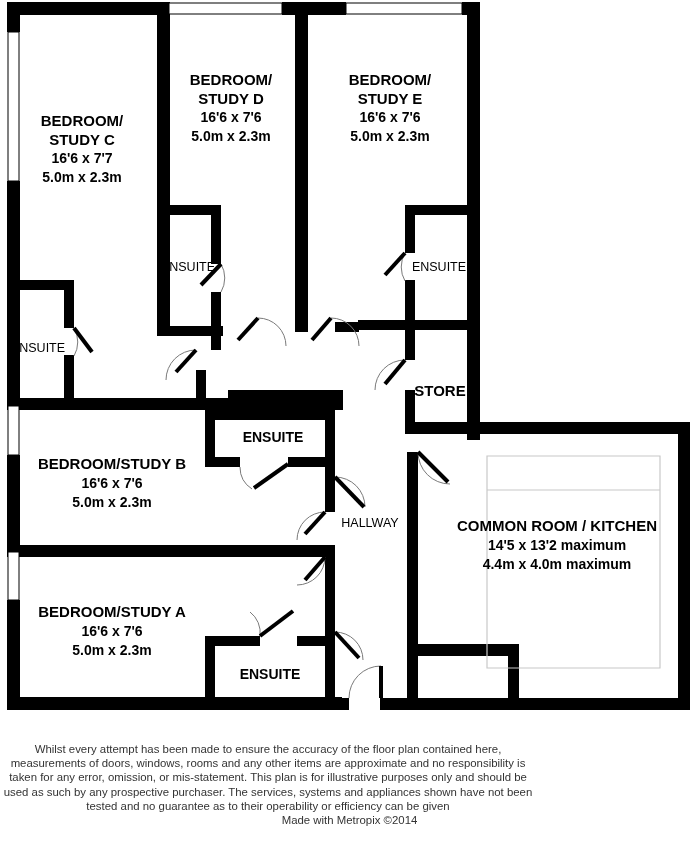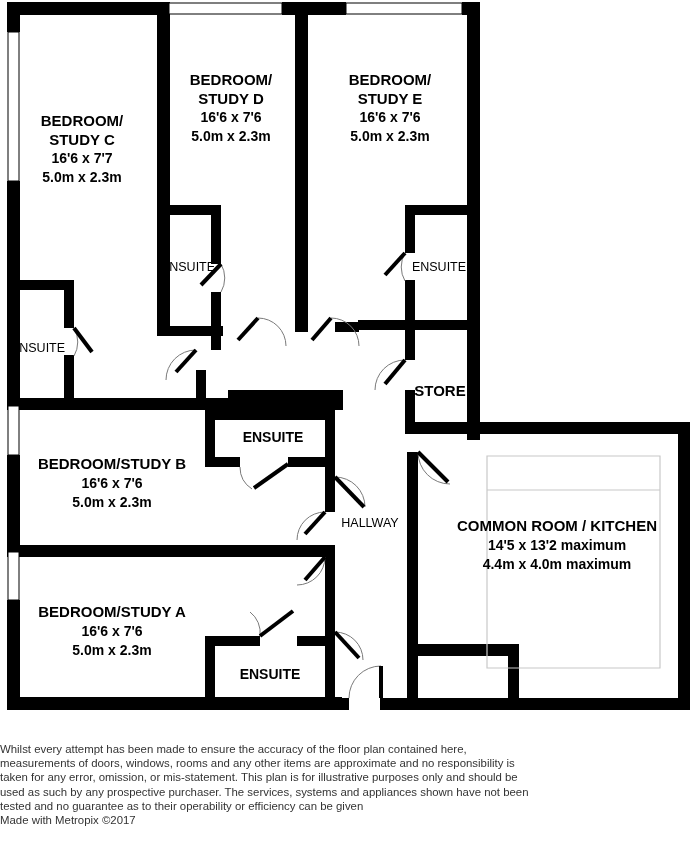--- a/index.html
+++ b/index.html
@@ -65,20 +65,21 @@
     font-size: 12.5px;
     fill: #000000;
     text-anchor: middle;
   }
 
   #footer {
     width: 699px;
     height: 117px;
     padding-top: 2px;
     box-sizing: border-box;
+    text-align: center;
   }
   #footer p {
     margin: 0;
     font-family: "Liberation Sans", sans-serif;
     font-size: 11.4px;
     line-height: 14.2px;
     color: #333333;
   }
   #disclaimer {
     width: 536px;
@@ -267,14 +268,14 @@
 
       <text class="store-label" x="440" y="396">STORE</text>
 
       <text class="hallway-label" x="370" y="527">HALLWAY</text>
     </g>
   </svg>
 </div>
 
 <div id="footer">
   <p id="disclaimer">Whilst every attempt has been made to ensure the accuracy of the floor plan contained here, measurements of doors, windows, rooms and any other items are approximate and no responsibility is taken for any error, omission, or mis-statement. This plan is for illustrative purposes only and should be used as such by any prospective purchaser. The services, systems and appliances shown have not been tested and no guarantee as to their operability or efficiency can be given</p>
-  <p id="credit">Made with Metropix ©2017</p>
+  <p id="credit">Made with Metropix ©2014</p>
 </div>
 
 </body></html>

